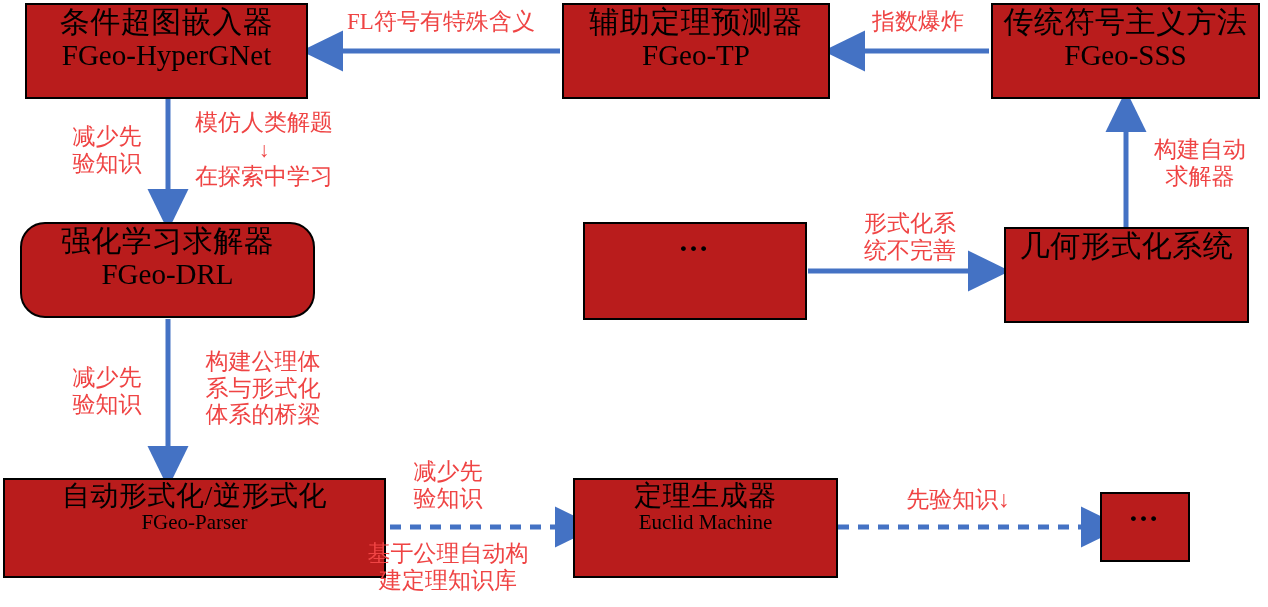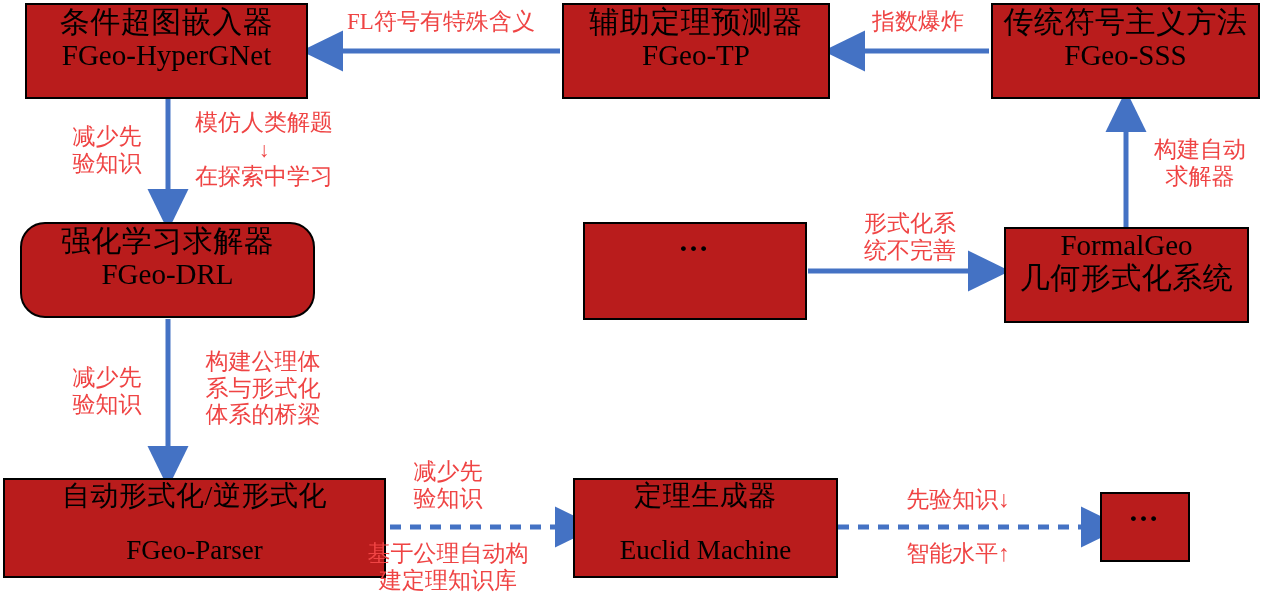--- a/index.html
+++ b/index.html
@@ -37,21 +37,21 @@
   .node .ln-en {
     font-size: 29px;
     white-space: nowrap;
   }
   .node .ellipsis {
     font-size: 30px;
     letter-spacing: 3px;
     font-weight: bold;
   }
   .node.small .ln-cn { font-size: 28px; }
-  .node.small .ln-en { font-size: 27px; margin-top: 24px; }
+  .node.small .ln-en { font-size: 21px; }
 
   .edge-label {
     position: absolute;
     color: #ef4444;
     font-size: 23px;
     line-height: 1.18;
     text-align: center;
     white-space: nowrap;
     z-index: 6;
   }
@@ -133,21 +133,20 @@
   <div class="node" style="left:20px; top:222px; width:295px; height:96px;border-radius:25px;">
     <div class="ln-cn">强化学习求解器</div>
     <div class="ln-en">FGeo-DRL</div>
   </div>
 
   <div class="node" style="left:583px; top:222px; width:224px; height:98px;">
     <div class="ellipsis">…</div>
   </div>
 
   <div class="node" style="left:1004px; top:227px; width:245px; height:96px;">
-    <div class="ln-en">FormalGeo</div>
     <div class="ln-cn">几何形式化系统</div>
   </div>
 
   <div class="node small" style="left:3px; top:478px; width:383px; height:100px;">
     <div class="ln-cn">自动形式化/逆形式化</div>
     <div class="ln-en">FGeo-Parser</div>
   </div>
 
   <div class="node small" style="left:573px; top:478px; width:265px; height:100px;">
     <div class="ln-cn">定理生成器</div>
@@ -206,17 +205,14 @@
 
   <div class="edge-label multi" style="left:348px; top:541px; width:200px;">
     <div>基于公理自动构</div>
     <div>建定理知识库</div>
   </div>
 
   <div class="edge-label" style="left:884px; top:486px; width:148px;">
     <div>先验知识↓</div>
   </div>
 
-  <div class="edge-label" style="left:884px; top:540px; width:148px;">
-    <div>智能水平↑</div>
-  </div>
 
 </div>
 
 </body></html>

